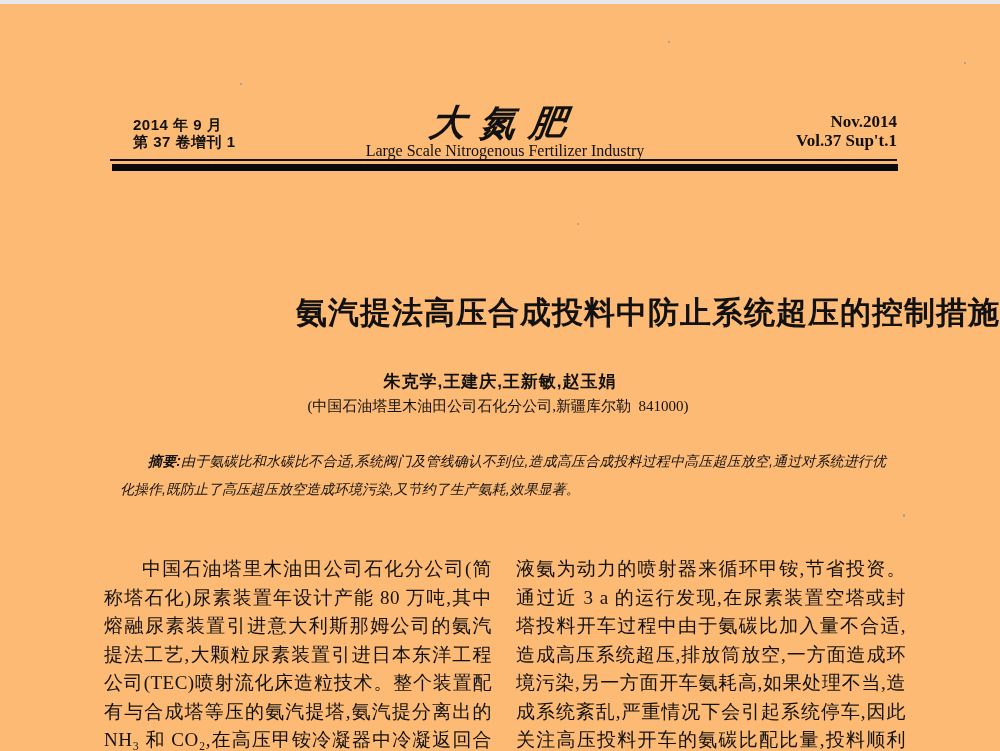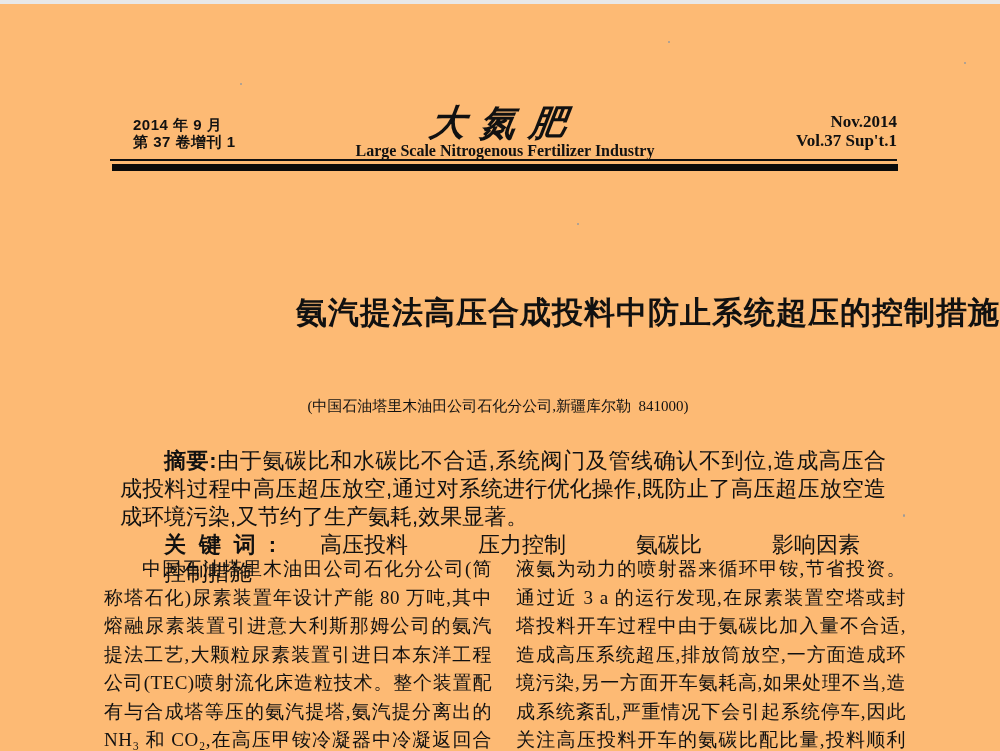--- a/index.html
+++ b/index.html
@@ -29,21 +29,21 @@
   .logo-calligraphy {
     font-family: "DejaVu Serif", serif;
     font-style: italic; font-weight: bold;
     font-size: 36px; line-height: 40px;
     letter-spacing: 14px;
     transform: skewX(-8deg);
     display: inline-block;
   }
   .logo-en {
     font-family: "Liberation Serif", "DejaVu Serif", serif;
-    font-weight: bold; font-size: 16px; line-height: 17px;
+    font-weight: normal; font-size: 16px; line-height: 17px;
     white-space: nowrap;
   }
   .hdr-right {
     position: absolute; right: 103px; top: 108px;
     font-family: "Liberation Serif", "DejaVu Serif", serif;
     font-weight: bold; font-size: 17px; line-height: 19px;
     text-align: right;
   }
   .rule-thin {
     position: absolute; left: 110px; top: 155px;
@@ -68,22 +68,22 @@
   }
   .affiliation {
     position: absolute; left: 0; top: 393px; width: 996px;
     text-align: center;
     font-size: 15px; white-space: pre;
   }
   
   .abstract-block {
     position: absolute; left: 120px; top: 443px; width: 766px;
     font-family: "Liberation Sans", "DejaVu Sans", sans-serif;
-    font-size: 22px; line-height: 28px;
-    text-align: justify; text-justify: inter-ideograph;
+    font-size: 14px; line-height: 28px;
+    text-align: justify; text-justify: inter-ideograph; font-style: italic;
   }
   .abstract-block p { text-indent: 2em; }
   .bold-label { font-weight: bold; }
   .kw-item { display: inline-block; margin-right: 26px; }
   .kw-item:last-child { margin-right: 0; }
   
   .col {
     position: absolute; top: 551px;
     font-size: 19px; line-height: 28.5px;
     text-align: justify; text-justify: inter-ideograph;
@@ -117,25 +117,25 @@
 
   <div class="hdr-right">
     <div>Nov.2014</div>
     <div>Vol.37 Sup't.1</div>
   </div>
 
   <div class="rule-thin"></div>
   <div class="rule-thick"></div>
 
   <h1 class="article-title">氨汽提法高压合成投料中防止系统超压的控制措施</h1>
+  <div class="authors">朱克学,王建庆,王新敏,赵玉娟</div>
   <div class="affiliation">(中国石油塔里木油田公司石化分公司,新疆库尔勒  841000)</div>
 
   <div class="abstract-block">
     <p><span class="bold-label">摘要:</span><span>由于氨碳比和水碳比不合适,系统阀门及管线确认不到位,造成高压合成投料过程中高压超压放空,通过对系统进行优化操作,既防止了高压超压放空造成环境污染,又节约了生产氨耗,效果显著。</span></p>
-    <p><span class="bold-label">关键词:</span><span class="kw-item">高压投料</span><span class="kw-item">压力控制</span><span class="kw-item">氨碳比</span><span class="kw-item">影响因素</span><span class="kw-item">控制措施</span></p>
   </div>
 
   <div class="col col-left">
     <p>中国石油塔里木油田公司石化分公司(简称塔石化)尿素装置年设计产能 80 万吨,其中熔融尿素装置引进意大利斯那姆公司的氨汽提法工艺,大颗粒尿素装置引进日本东洋工程公司(TEC)喷射流化床造粒技术。整个装置配有与合成塔等压的氨汽提塔,氨汽提分离出的 NH₃ 和 CO₂,在高压甲铵冷凝器中冷凝返回合成塔,其冷凝热可以</p>
   </div>
   <div class="col col-right">
     <p>液氨为动力的喷射器来循环甲铵,节省投资。通过近 3 a 的运行发现,在尿素装置空塔或封塔投料开车过程中由于氨碳比加入量不合适,造成高压系统超压,排放筒放空,一方面造成环境污染,另一方面开车氨耗高,如果处理不当,造成系统紊乱,严重情况下会引起系统停车,因此关注高压投料开车的氨碳比配比量,投料顺利进行很重要。</p>
   </div>
 
   <div class="speck s1"></div>

